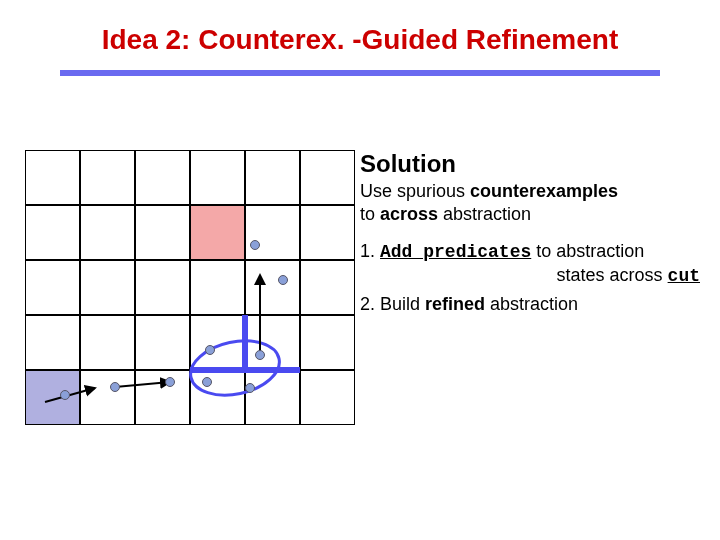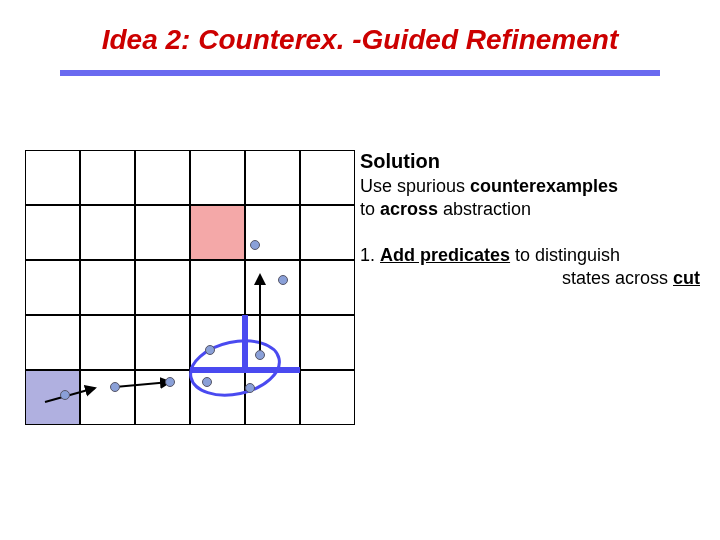--- a/index.html
+++ b/index.html
@@ -14,21 +14,20 @@
   }
   .title {
     position: absolute;
     top: 24px;
     left: 0;
     width: 720px;
     text-align: center;
     font-size: 28px;
     font-weight: bold;
     color: #cc0000;
-    font-style: italic;
   }
   .rule {
     position: absolute;
     top: 70px;
     left: 60px;
     width: 600px;
     height: 6px;
     background: #6a6af0;
   }
   .grid-wrap {
@@ -39,37 +38,37 @@
     height: 275px;
   }
   .grid-wrap svg { width: 100%; height: 100%; display:block; }
   .right {
     position: absolute;
     top: 150px;
     left: 360px;
     width: 340px;
   }
   .solution-hd {
-    font-size: 20px;
+    font-size: 24px;
     font-weight: bold;
     margin: 0 0 2px 0;
   }
   .para {
     font-size: 18px;
     line-height: 1.25;
-    margin: 0 0 24px 0;
+    margin: 0 0 15px 0;
   }
   .list {
     font-size: 18px;
     line-height: 1.3;
   }
   .list .item { margin-bottom: 4px; }
   .list .cont { padding-left: 28px; text-align: right; }
   .b { font-weight: bold; }
-  .u { text-decoration: underline; }
+  .u { text-decoration: underline; font-family: Liberation Mono, monospace; }
 </style>
 </head>
 <body>
 
 <div class="title">Idea 2: Counterex. -Guided Refinement</div>
 <div class="rule"></div>
 
 <div class="grid-wrap">
   <svg viewBox="0 0 330 275">
     <defs>
@@ -123,19 +122,22 @@
 </div>
 
 <div class="right">
   <div class="solution-hd">Solution</div>
   <div class="para">
     <span>Use spurious </span><span class="b">counterexamples</span><br>
     <span>to </span><span class="b">across</span><span> abstraction</span>
   </div>
   <div class="list">
     <div class="item">
-      <span>1. </span><span class="b u">Add predicates</span><span> to distinguish</span>
+      <span>1. </span><span class="b u">Add predicates</span><span> to abstraction</span>
       <div class="cont">
         <span>states across </span><span class="b u">cut</span>
       </div>
+    </div>
+    <div class="item">
+      <span>2. Build </span><span class="b">refined</span><span> abstraction</span>
     </div>
   </div>
 </div>
 
 </body></html>

